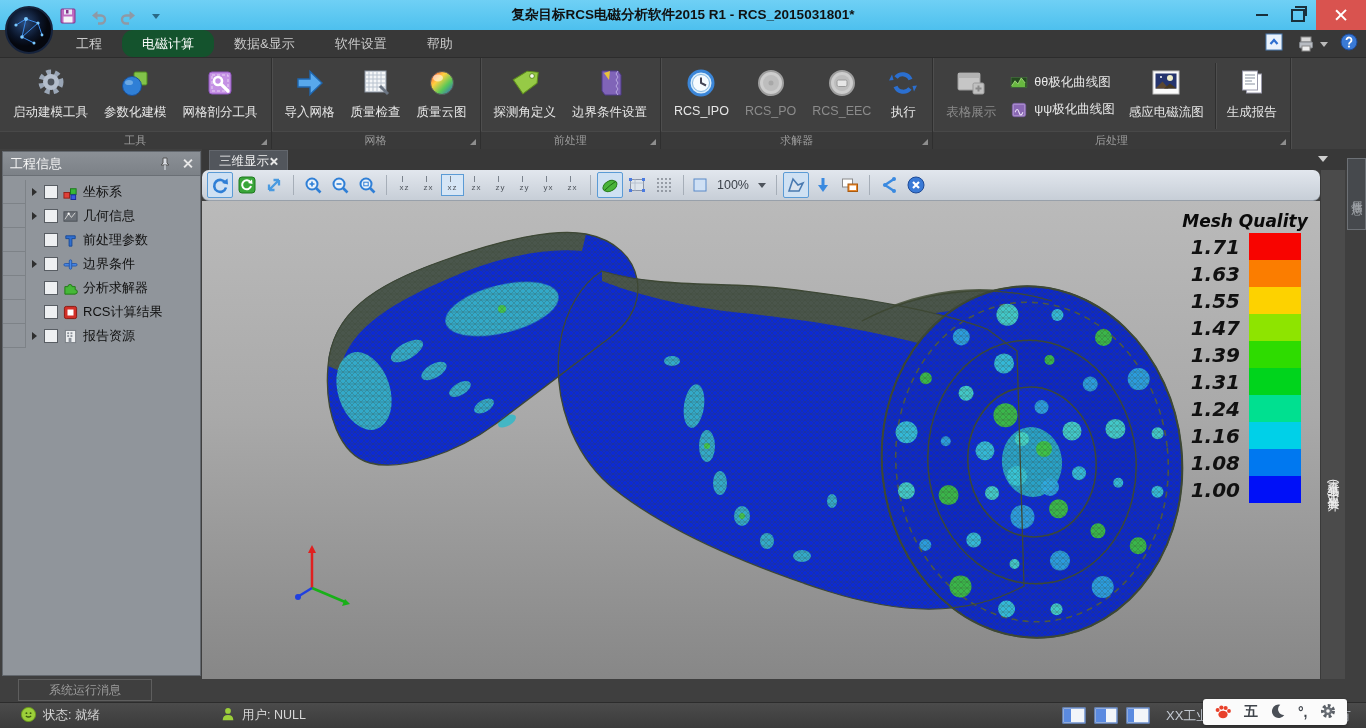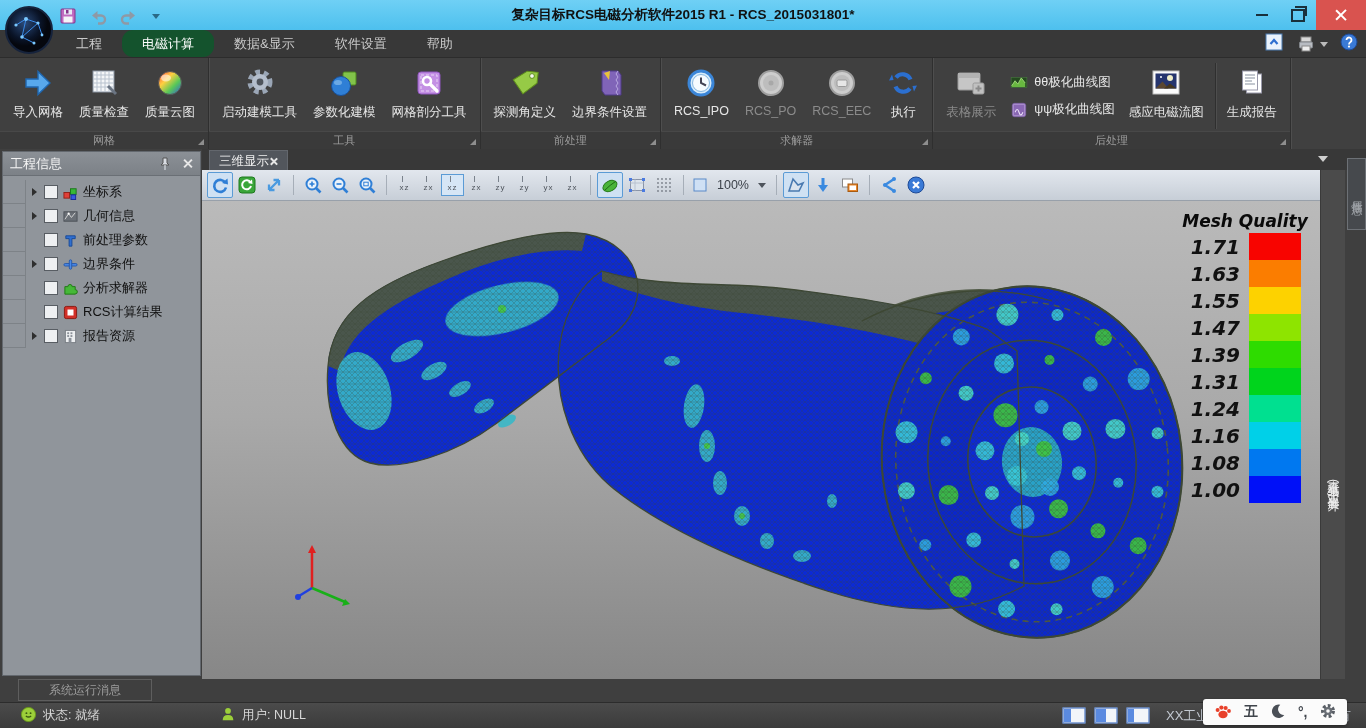--- a/index.html
+++ b/index.html
@@ -64,21 +64,21 @@
   
   .vtabs{position:absolute;left:202px;top:149px;right:0;height:21px;background:#383838;}
   .vtab{position:absolute;left:7px;top:1px;height:20px;padding:0 9px;background:#52565c;border:1px solid #63676d;border-bottom:none;
     display:flex;align-items:center;color:#f0f0f0;font-size:12.5px;}
   .vx{position:relative;width:9px;height:9px;}
   .vx:before,.vx:after{content:"";position:absolute;left:3.6px;top:0;width:1.8px;height:9px;background:#e6e6e6;}
   .vx:before{transform:rotate(45deg);} .vx:after{transform:rotate(-45deg);}
   .vchev{position:absolute;right:38px;top:7px;width:0;height:0;border-left:5px solid transparent;border-right:5px solid transparent;border-top:6px solid #cfcfcf;}
   .vtoolbar{position:absolute;left:202px;top:170px;width:1118px;height:31px;
     background:linear-gradient(#e2e7ee,#c7ced7);border-bottom:1px solid #98a0aa;
-    display:flex;align-items:center;padding:12px 5px;gap:1px;box-sizing:border-box;}
+    display:flex;align-items:center;padding:12px 5px;gap:1px;box-sizing:border-box;border-radius:7px;}
   .tbtn{min-width:24px;height:24px;display:flex;align-items:center;justify-content:center;border:1px solid transparent;border-radius:2px;}
   .tbtn.active{border-color:#5b9bd5;background:#cfe1f3;}
   .tsep{width:1px;height:20px;background:#a6aeb8;margin:0 5px;}
   .viewbtn{width:23px;height:22px;display:flex;align-items:flex-end;justify-content:center;
     font-size:8px;color:#4e545c;letter-spacing:1px;padding-bottom:3px;box-sizing:border-box;border:1px solid transparent;}
   .viewbtn.active{border-color:#5b9bd5;background:#d6e6f6;}
   .viewbtn i{font-style:normal;position:relative;}
   .viewbtn i:before{content:"";position:absolute;left:2px;top:-7px;width:1px;height:6px;background:#7a828c;}
   .pctlbl{font-size:12.5px;color:#3c424a;margin:0 4px;}
   .pctchev{width:0;height:0;border-left:4px solid transparent;border-right:4px solid transparent;border-top:5px solid #4e545c;margin:0 4px;}
@@ -206,20 +206,58 @@
     </div>
   </div>
 
   <div class="ribbon">
       <div id="ribbon-groups" style="display:flex;">
         <div class="rgroup">
           <div class="rbtns">
             <div class="rbtn">
               <div class="ric">
                 <svg width="32" height="32" viewBox="0 0 32 32">
+                  <circle cx="16" cy="15" r="9" fill="none" stroke="#9aa6b6" stroke-width="7" stroke-dasharray="4.2 3.4"></circle>
+                  <circle cx="16" cy="15" r="8" fill="#b4becc"></circle>
+                  <circle cx="16" cy="15" r="3.4" fill="#4e545c"></circle>
+                </svg>
+              </div>
+              <div class="rlb">启动建模工具</div>
+            </div>
+            <div class="rbtn">
+              <div class="ric">
+                <svg width="32" height="32" viewBox="0 0 32 32">
+                  <rect x="15" y="5" width="13" height="13" rx="1.5" fill="#82c34a" stroke="#4e8a1e"></rect>
+                  <circle cx="13" cy="19" r="9.5" fill="#2f7fd6" stroke="#1a4f96"></circle>
+                  <ellipse cx="10" cy="15.5" rx="4" ry="2.6" fill="#7ab4e8" opacity=".8"></ellipse>
+                </svg>
+              </div>
+              <div class="rlb">参数化建模</div>
+            </div>
+            <div class="rbtn">
+              <div class="ric">
+                <svg width="32" height="32" viewBox="0 0 32 32">
+                  <rect x="5" y="5" width="22" height="22" rx="3" fill="#c490e4" stroke="#9055c0"></rect>
+                  <rect x="8" y="8" width="16" height="16" fill="none" stroke="#e8d4f4" stroke-dasharray="3 2"></rect>
+                  <circle cx="14" cy="14" r="4" fill="none" stroke="#fff" stroke-width="2.6"></circle>
+                  <path d="M17 17 L24 24" stroke="#fff" stroke-width="3.2" stroke-linecap="round"></path>
+                </svg>
+              </div>
+              <div class="rlb">网格剖分工具</div>
+            </div>
+          </div>
+          <div class="rglabel">
+            <span>工具</span>
+          </div>
+        </div>
+        <div class="rgroup">
+          <div class="rbtns">
+            <div class="rbtn">
+              <div class="ric">
+                <svg width="32" height="32" viewBox="0 0 32 32">
                   <path d="M4 12 h12 V4.5 L28 16 16 27.5 V20 H4 z" fill="#58a8ec" stroke="#1f66ae" stroke-width="1.4"></path>
                 </svg>
               </div>
               <div class="rlb">导入网格</div>
             </div>
             <div class="rbtn">
               <div class="ric">
                 <svg width="32" height="32" viewBox="0 0 32 32">
                   <rect x="5" y="4" width="21" height="21" fill="#f4f6f8" stroke="#8a94a2"></rect>
                   <path d="M9 4v21M13 4v21M17 4v21M21 4v21M5 8h21M5 12h21M5 16h21M5 20h21" stroke="#b8c2ce" stroke-width="1"></path>
@@ -241,58 +279,20 @@
                   </defs>
                   <circle cx="16" cy="16" r="11.5" fill="url(#gq)" stroke="#555"></circle>
                   <ellipse cx="12" cy="11" rx="5" ry="3.4" fill="#fff" opacity=".55"></ellipse>
                 </svg>
               </div>
               <div class="rlb">质量云图</div>
             </div>
           </div>
           <div class="rglabel">
             <span>网格</span>
-          </div>
-        </div>
-        <div class="rgroup">
-          <div class="rbtns">
-            <div class="rbtn">
-              <div class="ric">
-                <svg width="32" height="32" viewBox="0 0 32 32">
-                  <circle cx="16" cy="15" r="9" fill="none" stroke="#9aa6b6" stroke-width="7" stroke-dasharray="4.2 3.4"></circle>
-                  <circle cx="16" cy="15" r="8" fill="#b4becc"></circle>
-                  <circle cx="16" cy="15" r="3.4" fill="#4e545c"></circle>
-                </svg>
-              </div>
-              <div class="rlb">启动建模工具</div>
-            </div>
-            <div class="rbtn">
-              <div class="ric">
-                <svg width="32" height="32" viewBox="0 0 32 32">
-                  <rect x="15" y="5" width="13" height="13" rx="1.5" fill="#82c34a" stroke="#4e8a1e"></rect>
-                  <circle cx="13" cy="19" r="9.5" fill="#2f7fd6" stroke="#1a4f96"></circle>
-                  <ellipse cx="10" cy="15.5" rx="4" ry="2.6" fill="#7ab4e8" opacity=".8"></ellipse>
-                </svg>
-              </div>
-              <div class="rlb">参数化建模</div>
-            </div>
-            <div class="rbtn">
-              <div class="ric">
-                <svg width="32" height="32" viewBox="0 0 32 32">
-                  <rect x="5" y="5" width="22" height="22" rx="3" fill="#c490e4" stroke="#9055c0"></rect>
-                  <rect x="8" y="8" width="16" height="16" fill="none" stroke="#e8d4f4" stroke-dasharray="3 2"></rect>
-                  <circle cx="14" cy="14" r="4" fill="none" stroke="#fff" stroke-width="2.6"></circle>
-                  <path d="M17 17 L24 24" stroke="#fff" stroke-width="3.2" stroke-linecap="round"></path>
-                </svg>
-              </div>
-              <div class="rlb">网格剖分工具</div>
-            </div>
-          </div>
-          <div class="rglabel">
-            <span>工具</span>
           </div>
         </div>
         <div class="rgroup">
           <div class="rbtns">
             <div class="rbtn">
               <div class="ric">
                 <svg width="32" height="32" viewBox="0 0 32 32">
                   <path d="M4 14 L17 4 H28 V15 L15 27 Z" fill="#96ca46" stroke="#5e8e1c" transform="rotate(6 16 16)"></path>
                   <circle cx="23" cy="9" r="2.4" fill="#f4f8ee" stroke="#5e8e1c"></circle>
                 </svg>

